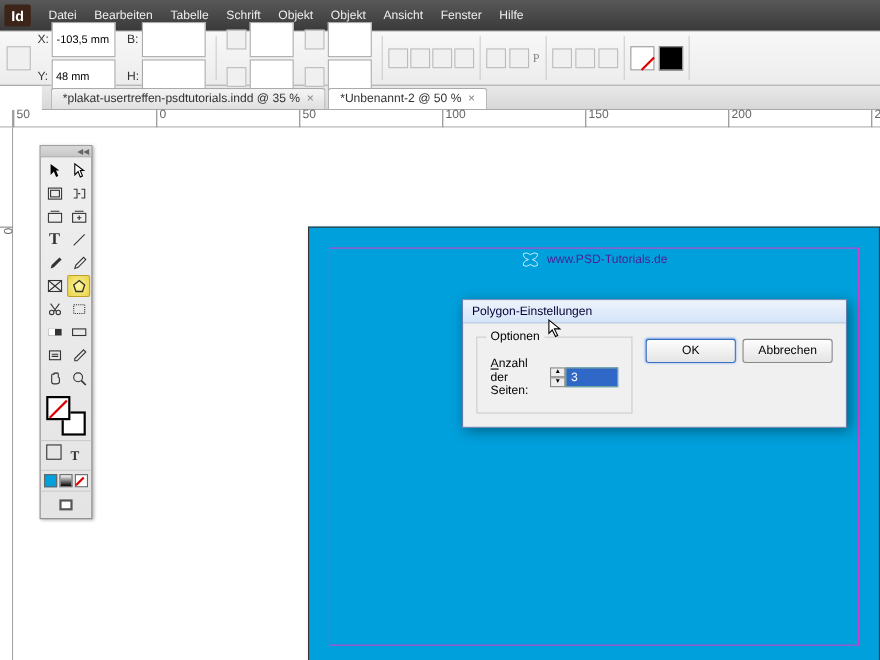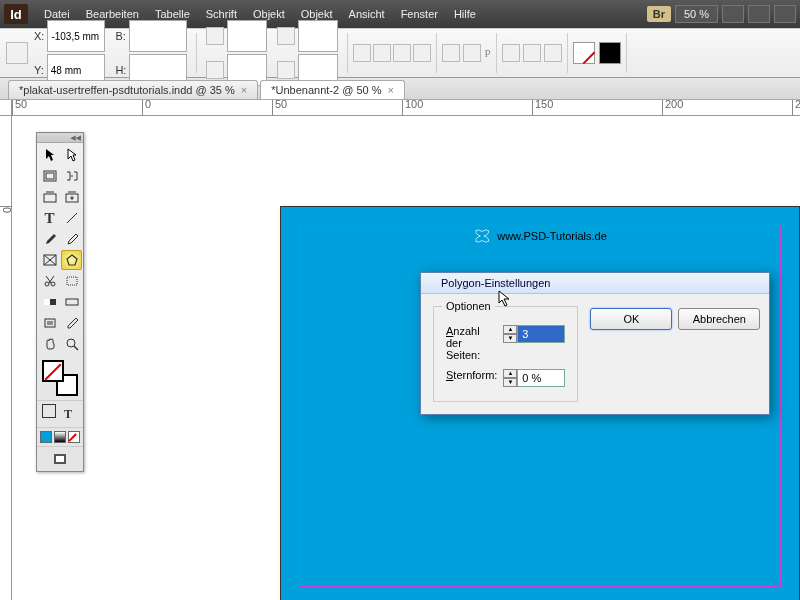--- a/index.html
+++ b/index.html
@@ -20,57 +20,57 @@
 .ctrl-input.sm { width: 40px; }
 .divider { width: 1px; height: 40px; background: #ccc; margin: 0 3px; }
 .ctrl-icon { width: 18px; height: 18px; border: 1px solid #bbb; background: #f0f0f0; }
 .stroke-box { width: 22px; height: 22px; border: 1px solid #999; background: #fff; position: relative; }
 .stroke-box::after { content: ''; position: absolute; inset: 2px; border: 2px solid #d00; transform: rotate(-45deg); border-width: 0 0 2px 0; }
 .fill-box { width: 22px; height: 22px; border: 1px solid #999; background: #000; }
 .pt-input { width: 48px; height: 16px; border: 1px solid #aaa; background: #fff; padding: 0 3px; font-size: 10px; }
 .line-sample { width: 58px; height: 12px; border: 1px solid #aaa; background: #fff; display: flex; align-items: center; padding: 0 3px; }
 .line-sample::before { content: ''; flex: 1; height: 1px; background: #000; }
 
-.tabbar { height: 22px; background: linear-gradient(#e8e8e8, #d8d8d8); border-bottom: 1px solid #aaa; display: flex; align-items: flex-end; padding-left: 8px; }
+.tabbar { height: 22px; background: linear-gradient(#e8e8e8, #d8d8d8); border-bottom: 1px solid #aaa; display: flex; align-items: flex-end; padding-left: 8px; margin-left: 38px; }
 .tab { padding: 3px 10px; background: linear-gradient(#f4f4f4, #e0e0e0); border: 1px solid #aaa; border-bottom: none; border-radius: 3px 3px 0 0; margin-right: 2px; font-size: 10px; color: #333; display: flex; align-items: center; gap: 6px; }
 .tab.active { background: #fff; }
 .tab-close { color: #888; font-size: 11px; }
 
 .ruler-h { position: absolute; left: 12px; top: 100px; right: 0; height: 16px; background: #fff; border-bottom: 1px solid #999; font-size: 8px; color: #666; }
 .ruler-h .tick { position: absolute; top: 0; height: 16px; border-left: 1px solid #888; padding-left: 2px; line-height: 9px; }
 .ruler-v { position: absolute; left: 0; top: 116px; width: 12px; bottom: 0; background: #fff; border-right: 1px solid #999; font-size: 8px; color: #666; }
 .ruler-v .tick { position: absolute; left: 0; width: 12px; border-top: 1px solid #888; text-align: center; writing-mode: vertical-rl; line-height: 10px; }
 .ruler-corner { position: absolute; left: 0; top: 100px; width: 12px; height: 16px; background: #fff; border-right: 1px solid #999; border-bottom: 1px solid #999; }
 
 .canvas-area { position: absolute; left: 12px; top: 116px; right: 0; bottom: 0; background: #fff; overflow: hidden; }
 .page { position: absolute; left: 268px; top: 90px; width: 520px; height: 400px; background: #00a0dc; border: 1px solid #333; box-shadow: 2px 2px 5px rgba(0,0,0,0.2); }
 .page-margin { position: absolute; inset: 18px; border: 1px solid #d040d0; }
-.page-url { position: absolute; top: 20px; left: 50%; transform: translateX(-50%); color: #000000; font-size: 14px; display: flex; align-items: center; gap: 6px; }
+.page-url { position: absolute; top: 20px; left: 50%; transform: translateX(-50%); color: #4c1d95; font-size: 14px; display: flex; align-items: center; gap: 6px; }
 .butterfly { width: 18px; height: 18px; }
 
 .toolbox { position: absolute; left: 36px; top: 132px; width: 48px; background: linear-gradient(#efefef, #e4e4e4); border: 1px solid #888; box-shadow: 1px 1px 3px rgba(0,0,0,0.3); }
 .toolbox-head { height: 10px; background: linear-gradient(#d8d8d8, #c8c8c8); border-bottom: 1px solid #aaa; display: flex; justify-content: flex-end; align-items: center; padding-right: 2px; font-size: 7px; color: #666; }
 .tool-grid { display: grid; grid-template-columns: 1fr 1fr; gap: 1px; padding: 2px; }
 .tool { width: 21px; height: 20px; display: flex; align-items: center; justify-content: center; cursor: default; color: #333; }
 .tool.active { background: radial-gradient(#fff8a0, #e8d040); border: 1px solid #c0a020; border-radius: 2px; }
 .tool-single { padding: 2px 2px; border-top: 1px solid #ccc; display: flex; justify-content: center; }
 .fillstroke { position: relative; width: 40px; height: 36px; margin: 4px auto; }
 .fillstroke .fg { position: absolute; left: 2px; top: 0; width: 22px; height: 22px; border: 2px solid #000; background: #fff; }
 .fillstroke .fg::after { content: ''; position: absolute; left: -2px; top: 50%; right: -2px; height: 2px; background: #d00; transform: rotate(-45deg); }
 .fillstroke .bg { position: absolute; right: 2px; bottom: 0; width: 22px; height: 22px; border: 2px solid #000; background: #fff; }
 .tool-row { display: flex; justify-content: center; gap: 2px; padding: 3px; border-top: 1px solid #ccc; }
 .color-swatch { width: 12px; height: 12px; border: 1px solid #666; }
 
 .dialog { position: absolute; left: 420px; top: 272px; width: 350px; background: #f0f0f0; border: 1px solid #6080b0; box-shadow: 3px 3px 12px rgba(0,0,0,0.4); }
-.dialog-title { background: linear-gradient(#eef4fc, #d4e4f8); padding: 4px 20px; color: #003; font-size: 11px; border-bottom: 1px solid #b0c4de; }
+.dialog-title { background: linear-gradient(#eef4fc, #d4e4f8); padding: 4px 8px; color: #003; font-size: 11px; border-bottom: 1px solid #b0c4de; }
 .dialog-body { padding: 12px; display: flex; gap: 12px; }
 .dialog-left { flex: 1; }
 .opt-group { border: 1px solid #ccc; padding: 10px 12px 14px; position: relative; }
 .opt-group-label { position: absolute; top: -7px; left: 8px; background: #f0f0f0; padding: 0 4px; font-size: 11px; }
-.opt-row { display: flex; align-items: flex-start; justify-content: flex-end; gap: 6px; margin-top: 8px; }
+.opt-row { display: flex; align-items: center; justify-content: flex-end; gap: 6px; margin-top: 8px; }
 .opt-row label { font-size: 11px; }
 .opt-row label u { text-decoration: underline; }
 .spinner { display: flex; align-items: center; }
 .spinner-btns { display: flex; flex-direction: column; width: 14px; }
 .spinner-btns button { height: 9px; border: 1px solid #888; background: #eee; font-size: 6px; line-height: 5px; padding: 0; }
 .spinner input { width: 48px; height: 18px; border: 1px solid #7a9; padding: 0 4px; font-size: 11px; }
 .spinner input.sel { background: #3068c8; color: #fff; }
 .dialog-right { display: flex; flex-direction: row; gap: 6px; padding-top: 2px; }
 .dlg-btn { width: 82px; height: 22px; border: 1px solid #888; background: linear-gradient(#fdfdfd, #e4e4e4); border-radius: 3px; font-size: 11px; cursor: default; }
 .dlg-btn.primary { border: 1px solid #3a70c0; box-shadow: 0 0 2px #6aa0f0; }
@@ -83,27 +83,20 @@
   <div class="app-icon">Id</div>
   <div class="menu-item">Datei</div>
   <div class="menu-item">Bearbeiten</div>
   <div class="menu-item">Tabelle</div>
   <div class="menu-item">Schrift</div>
   <div class="menu-item">Objekt</div>
   <div class="menu-item">Objekt</div>
   <div class="menu-item">Ansicht</div>
   <div class="menu-item">Fenster</div>
   <div class="menu-item">Hilfe</div>
-  <div class="menu-right">
-    <div class="br-box">Br</div>
-    <div class="zoom-box">50 %</div>
-    <div class="menu-icon"></div>
-    <div class="menu-icon"></div>
-    <div class="menu-icon"></div>
-  </div>
 </div>
 
 <div class="controlbar">
   <div class="ctrl-icon" style="width:22px;height:22px"></div>
   <div class="ctrl-group">
     <div class="ctrl-row">
         <span>X:</span>
         <input class="ctrl-input" value="-103,5 mm" style="">
       </div>
     <div class="ctrl-row">
@@ -351,30 +344,20 @@
         <div class="opt-row">
           <label><u>A</u>nzahl der Seiten:</label>
           <div class="spinner">
             <div class="spinner-btns">
                 <button>▲</button>
                 <button>▼</button>
               </div>
             <input class="sel" value="3" style="">
           </div>
         </div>
-        <div class="opt-row">
-          <label><u>S</u>ternform:</label>
-          <div class="spinner">
-            <div class="spinner-btns">
-                <button>▲</button>
-                <button>▼</button>
-              </div>
-            <input value="0 %" style="">
-          </div>
-        </div>
       </div>
     </div>
     <div class="dialog-right">
       <button class="dlg-btn primary">OK</button>
       <button class="dlg-btn">Abbrechen</button>
     </div>
   </div>
 </div>
 
 <svg class="cursor" width="16" height="18" viewBox="0 0 16 18">

